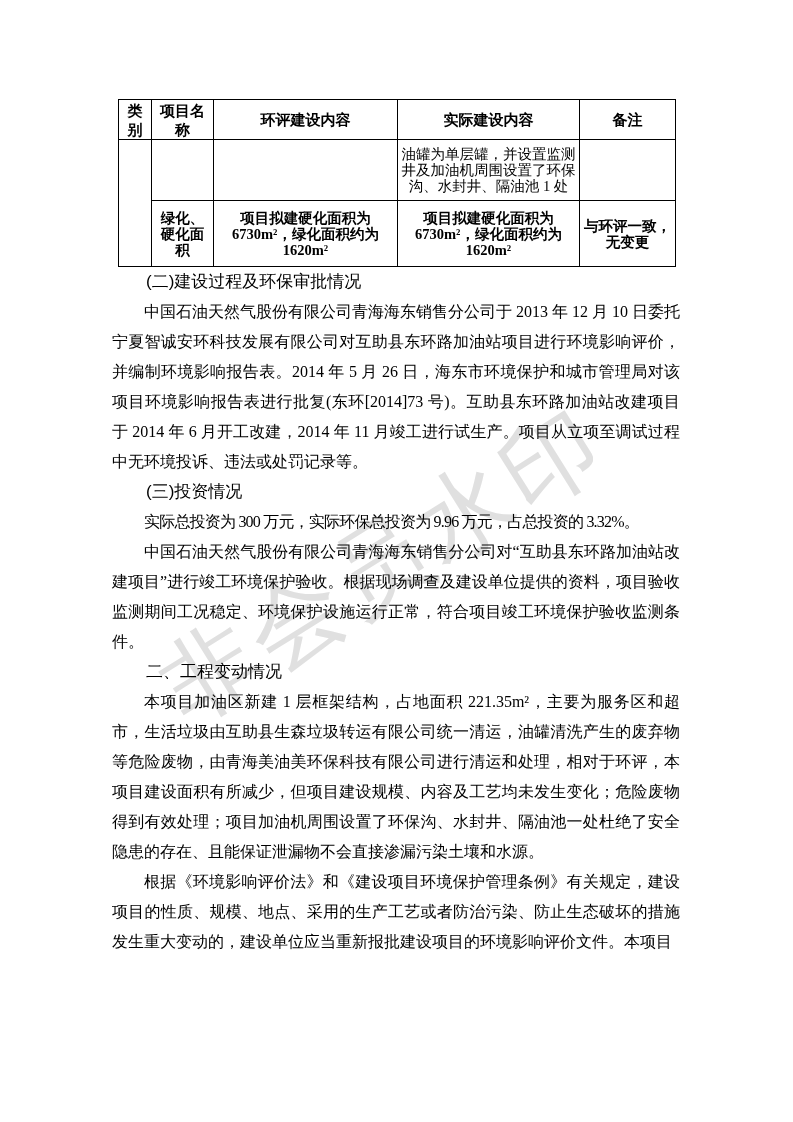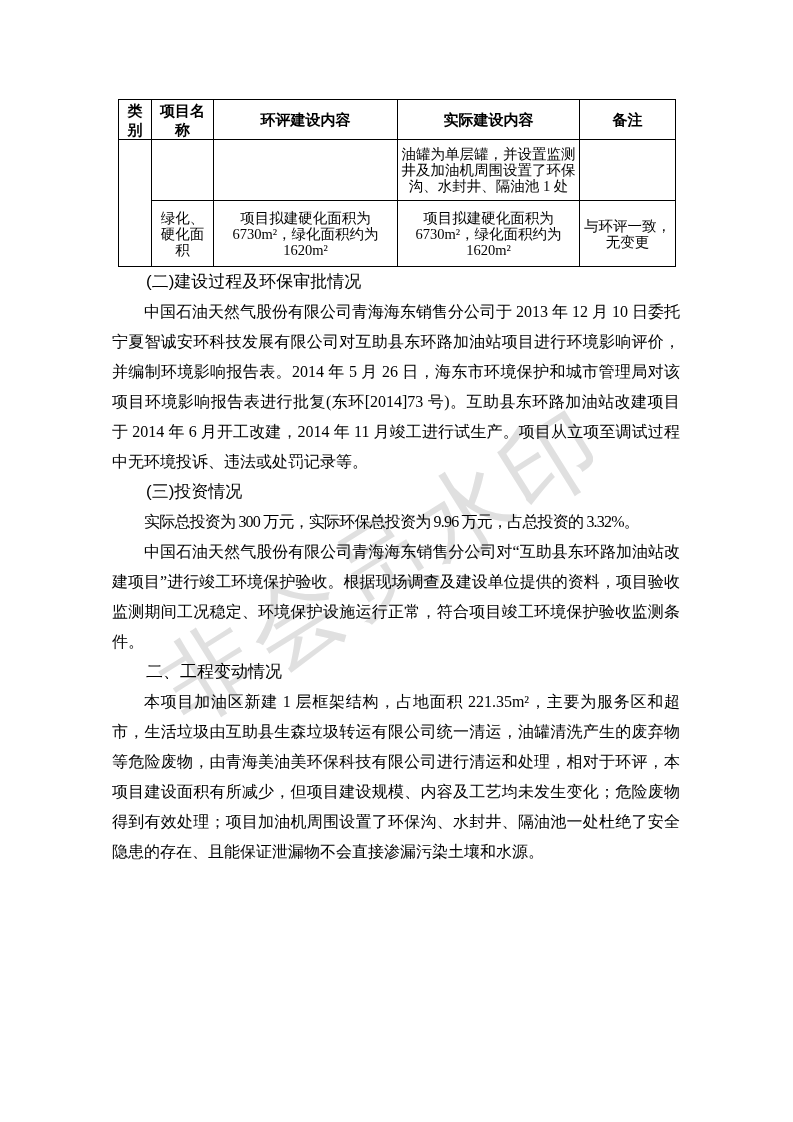--- a/index.html
+++ b/index.html
@@ -45,21 +45,21 @@
     overflow:hidden;
   }
   table.cmp th{
     font-family:"Liberation Sans", sans-serif;
     font-weight:bold;
     font-size:15px;
     line-height:19px;
   }
   tr.hdr{height:40px;}
   tr.r1{height:61px;}
-  tr.r2{height:66px;}
+  tr.r2{height:66px;font-weight:bold;}
   col.c-cat{width:33px;}
   col.c-name{width:62px;}
   col.c-eia{width:184px;}
   col.c-act{width:182px;}
   col.c-note{width:96px;}
   h3.sec-h{
     font-family:"Liberation Sans", sans-serif;
     font-size:17px;
     font-weight:normal;
     margin:0;
@@ -129,16 +129,17 @@
       <p class="body-p tight">实际总投资为 300 万元，实际环保总投资为 9.96 万元，占总投资的 3.32%。</p>
     </div>
 
     <div>
       <p class="body-p mt14">中国石油天然气股份有限公司青海海东销售分公司对“互助县东环路加油站改建项目”进行竣工环境保护验收。根据现场调查及建设单位提供的资料，项目验收监测期间工况稳定、环境保护设施运行正常，符合项目竣工环境保护验收监测条件。</p>
     </div>
 
     <div>
       <h3 class="sec-h">二、工程变动情况</h3>
       <p class="body-p mt8">本项目加油区新建 1 层框架结构，占地面积 221.35m²，主要为服务区和超市，生活垃圾由互助县生森垃圾转运有限公司统一清运，油罐清洗产生的废弃物等危险废物，由青海美油美环保科技有限公司进行清运和处理，相对于环评，本项目建设面积有所减少，但项目建设规模、内容及工艺均未发生变化；危险废物得到有效处理；项目加油机周围设置了环保沟、水封井、隔油池一处杜绝了安全隐患的存在、且能保证泄漏物不会直接渗漏污染土壤和水源。</p>
+      <p class="body-p mt10">根据《环境影响评价法》和《建设项目环境保护管理条例》有关规定，建设项目的性质、规模、地点、采用的生产工艺或者防治污染、防止生态破坏的措施发生重大变动的，建设单位应当重新报批建设项目的环境影响评价文件。本项目</p>
     </div>
 
   </div>
 </div>
 
 </body></html>

